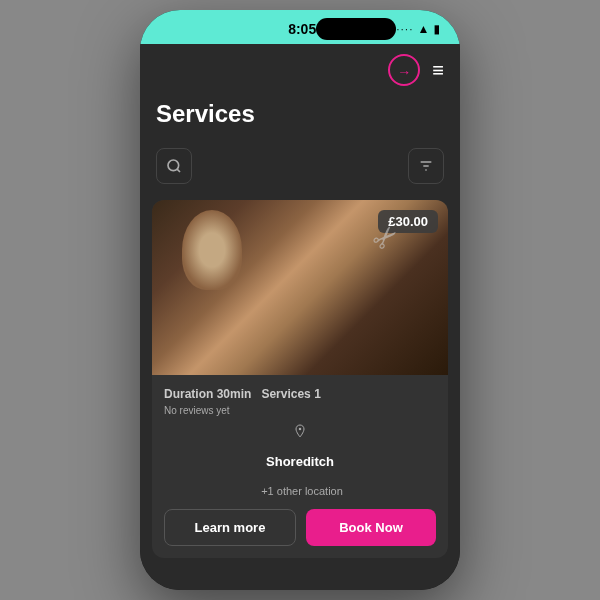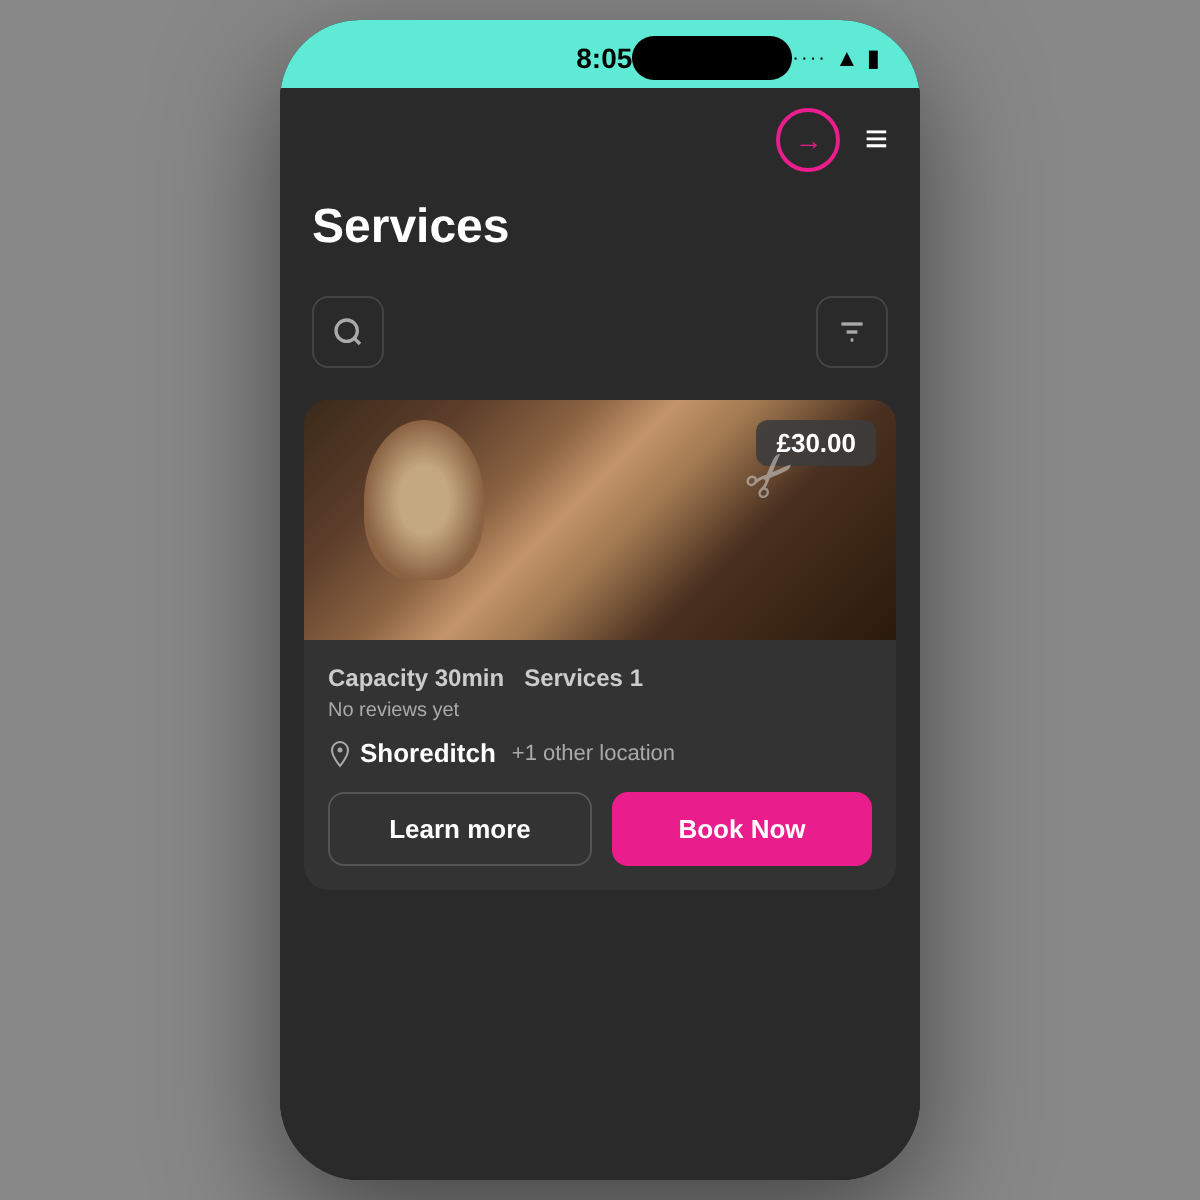--- a/index.html
+++ b/index.html
@@ -154,21 +154,21 @@
     }
 
     .service-card {
       background: #333;
       border-radius: 12px;
       overflow: hidden;
     }
 
     .service-image {
       position: relative;
-      height: 120px;
+      height: 175px;
       background: #555;
       overflow: hidden;
     }
 
     
     .haircut-img {
       background: linear-gradient(135deg,
         #3a2a1a 0%,
         #5c3d2a 20%,
         #8b6342 35%,
@@ -261,22 +261,23 @@
 
     .service-reviews {
       font-size: 10px;
       color: #aaa;
       margin-bottom: 8px;
     }
 
     .service-location {
       display: flex;
       align-items: center;
-      gap: 4px;
+      gap: 16px;
       margin-bottom: 12px;
+      flex-direction: column;
     }
 
     .location-name {
       font-size: 13px;
       font-weight: 600;
       color: #fff;
     }
 
     .location-extra {
       font-size: 11px;
@@ -365,21 +366,21 @@
     </div>
 
     <div class="services-list">
 
       <div class="service-card">
         <div class="service-image haircut-img">
           <div class="price-badge">£30.00</div>
         </div>
         <div class="service-info">
           <div class="service-meta">
-            <span>Capacity</span>&nbsp;<span>30min</span>&nbsp;&nbsp;
+            <span>Duration</span>&nbsp;<span>30min</span>&nbsp;&nbsp;
             <span>Services</span>&nbsp;<span>1</span>
           </div>
           <div class="service-reviews">No reviews yet</div>
           <div class="service-location">
             <svg width="12" height="14" viewBox="0 0 24 28" fill="none" stroke="#aaa" stroke-width="2">
               <path d="M12 2C7.58 2 4 5.58 4 10c0 6 8 16 8 16s8-10 8-16c0-4.42-3.58-8-8-8z"></path>
               <circle cx="12" cy="10" r="2.5" fill="#aaa" stroke="none"></circle>
             </svg>
             <span class="location-name">Shoreditch</span>
             <span class="location-extra">+1 other location</span>

